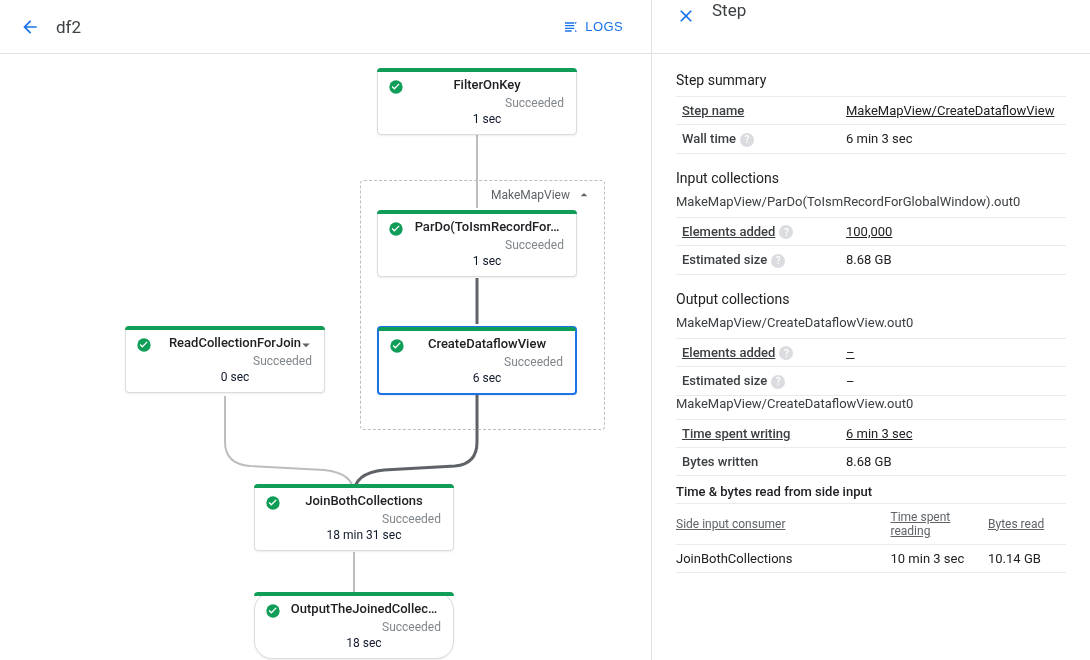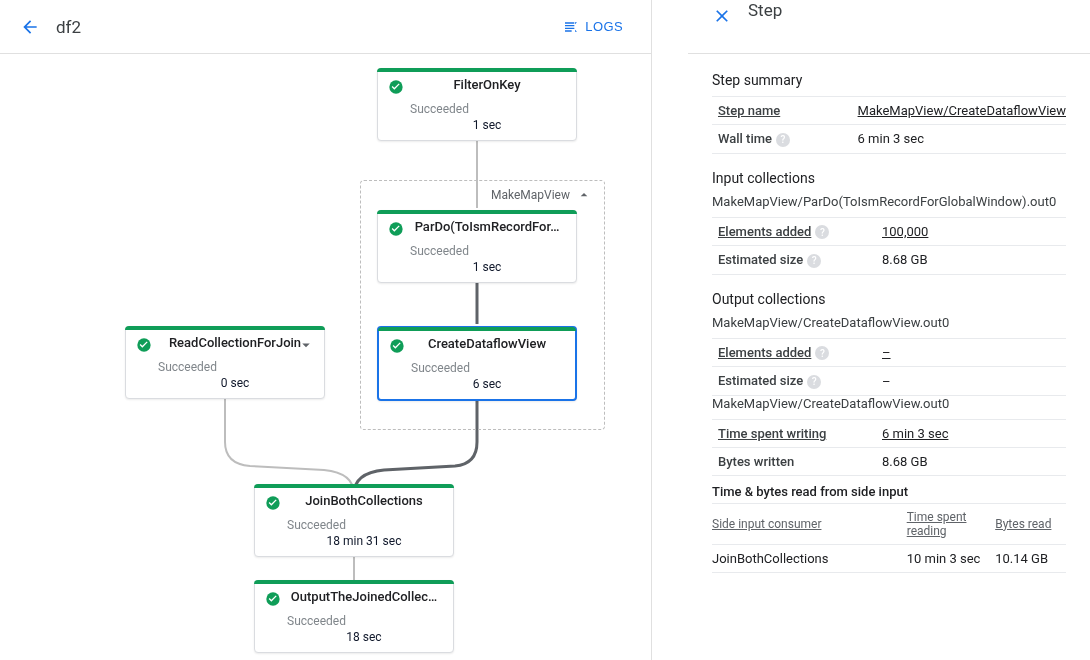--- a/index.html
+++ b/index.html
@@ -1,36 +1,36 @@
 <!DOCTYPE html>
 <html><head>
 <meta charset="utf-8">
 <style>
   * { box-sizing: border-box; margin: 0; padding: 0; }
   body { font-family: Roboto, "Helvetica Neue", Arial, sans-serif; font-size: 13px; color: #202124; background: #fff; width: 1090px; height: 660px; overflow: hidden; }
-  .app { display: flex; height: 100%; gap: 36px; }
+  .app { display: flex; height: 100%; }
   .left-pane { flex: 0 0 652px; border-right: 1px solid #e0e0e0; display: flex; flex-direction: column; position: relative; }
   .header { height: 54px; border-bottom: 1px solid #e0e0e0; display: flex; align-items: center; padding: 0 20px 0 12px; }
   .back-btn { width: 36px; height: 36px; border: none; background: none; display: flex; align-items: center; justify-content: center; cursor: pointer; border-radius: 50%; color: #1a73e8; }
   .back-btn svg { width: 20px; height: 20px; }
   .job-title { margin-left: 8px; font-size: 17px; font-weight: 400; color: #3c4043; }
   .header-actions { margin-left: auto; display: flex; align-items: center; }
   .logs-btn { border: none; background: none; color: #1a73e8; font-size: 13px; font-weight: 500; letter-spacing: 0.4px; display: flex; align-items: center; gap: 6px; cursor: pointer; padding: 6px 8px; }
   .canvas { flex: 1; background: #fff; position: relative; overflow: hidden; }
   svg.edges { position: absolute; top: 0; left: 0; width: 100%; height: 100%; pointer-events: none; }
   .group-box { position: absolute; border: 1px dashed #bdbdbd; border-radius: 4px; background: transparent; }
   .group-label { position: absolute; top: 6px; right: 12px; font-size: 12px; color: #5f6368; display: flex; align-items: center; gap: 6px; }
   .group-label svg { width: 16px; height: 16px; }
   .node { position: absolute; background: #fff; border: 1px solid #dadce0; border-radius: 4px; box-shadow: 0 1px 2px rgba(0,0,0,0.08); padding: 8px 12px 8px 32px; width: 200px; }
   .node::before { content: ""; position: absolute; left: -1px; right: -1px; top: -1px; height: 4px; background: #0f9d58; border-top-left-radius: 4px; border-top-right-radius: 4px; }
   .node.selected { border: 2.5px solid #1a73e8; }
   .node .check { position: absolute; left: 10px; top: 10px; width: 16px; height: 16px; }
   .node .chev { position: absolute; right: 8px; top: 8px; width: 20px; height: 20px; color: #5f6368; display:flex; align-items:center; justify-content:center;}
   .node-name { font-size: 13px; font-weight: 500; color: #202124; white-space: nowrap; overflow: hidden; text-overflow: ellipsis; text-align:center;}
-  .node-status { font-size: 12px; color: #80868b; text-align: left; margin-top: 10px; }
+  .node-status { font-size: 12px; color: #80868b; text-align: right; margin-top: 4px; }
   .node-time { font-size: 12px; color: #0f172a; text-align: center; margin-top: 2px; }
   .right-pane { flex: 1; display: flex; flex-direction: column; overflow-y: auto; }
   .right-header { height: 54px; border-bottom: 1px solid #e0e0e0; display: flex; align-items: flex-start; padding: 0 18px; }
   .close-btn { width: 32px; height: 32px; border: none; background: none; cursor: pointer; color: #1a73e8; display:flex; align-items:center; justify-content:center;}
   .right-title { margin-left: 10px; font-size: 17px; color: #3c4043; }
   .panel-body { padding: 14px 24px 24px 24px; }
   .section-title { font-size: 14px; font-weight: 400; color: #202124; margin-top: 16px; margin-bottom: 8px; }
   .section-title:first-child { margin-top: 4px; }
   .subpath { font-size: 13px; color: #3c4043; margin-bottom: 8px; }
   .kv-table { width: 100%; border-collapse: collapse; }
@@ -129,21 +129,21 @@
       <div class="node" style="left:254px; top:430px;">
         <svg class="check" viewBox="0 0 24 24">
             <circle cx="12" cy="12" r="10" fill="#0f9d58"></circle>
             <path d="M9.5 16l-4-4 1.4-1.4 2.6 2.6 6.6-6.6L17.5 8z" fill="#fff"></path>
           </svg>
         <div class="node-name">JoinBothCollections</div>
         <div class="node-status">Succeeded</div>
         <div class="node-time">18 min 31 sec</div>
       </div>
 
-      <div class="node" style="left:254px; top:526px;">
+      <div class="node" style="left:254px; top:538px;border-radius:18px;">
         <svg class="check" viewBox="0 0 24 24">
             <circle cx="12" cy="12" r="10" fill="#0f9d58"></circle>
             <path d="M9.5 16l-4-4 1.4-1.4 2.6 2.6 6.6-6.6L17.5 8z" fill="#fff"></path>
           </svg>
         <div class="node-name">OutputTheJoinedCollec…</div>
         <div class="node-status">Succeeded</div>
         <div class="node-time">18 sec</div>
       </div>
     </div>
   </div>

